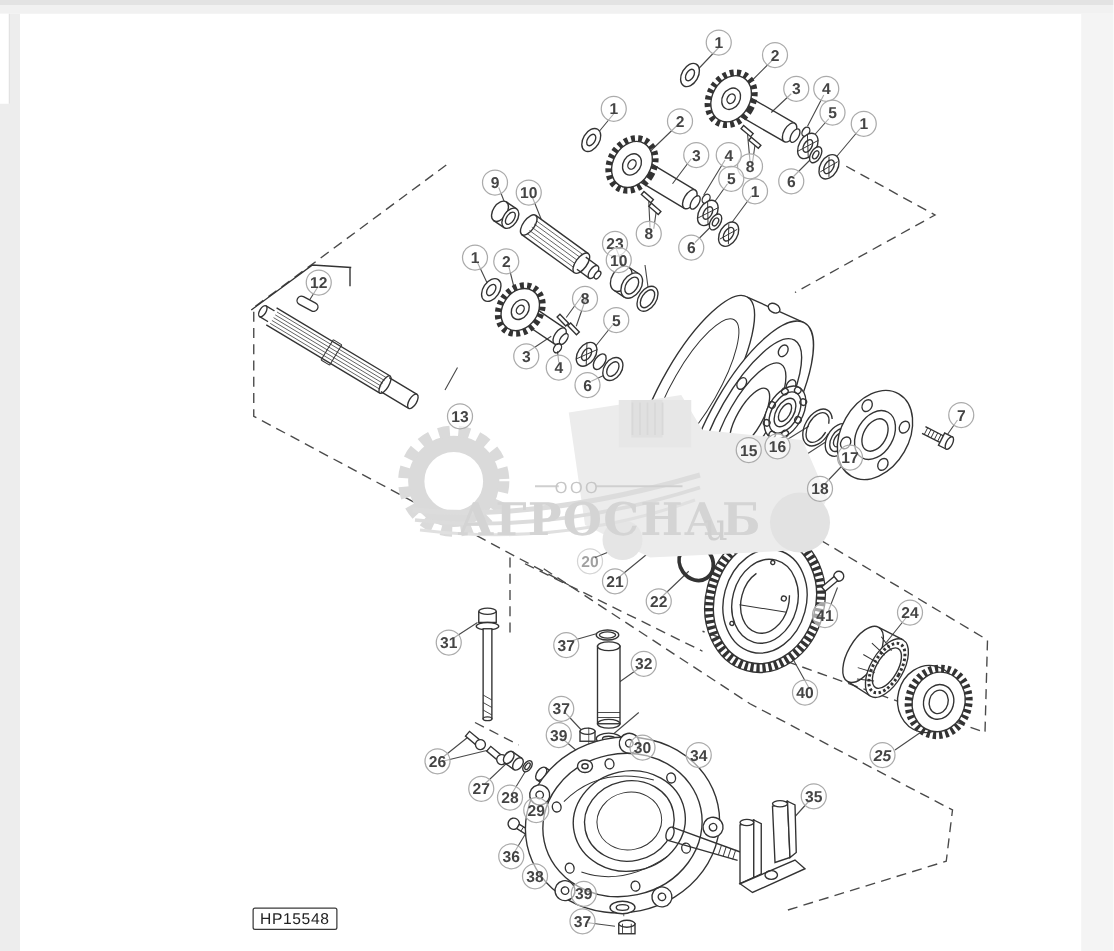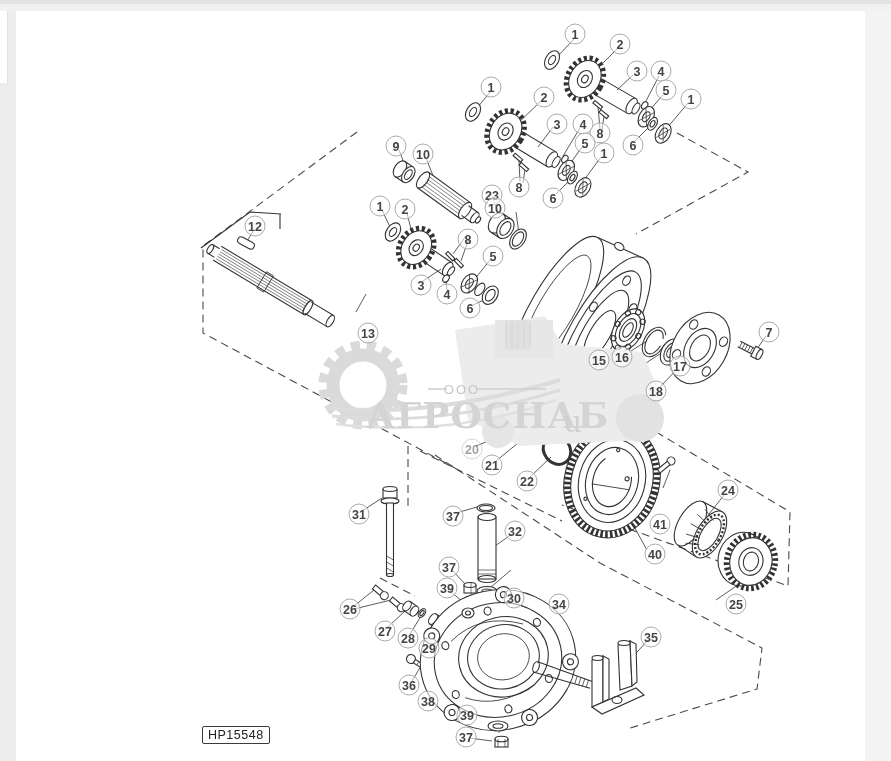--- a/index.html
+++ b/index.html
@@ -440,24 +440,24 @@
       <div class="callout" style="left: 493px; top: 256px;">5</div>
       <div class="callout" style="left: 470px; top: 308px;">6</div>
       <div class="callout" style="left: 599px; top: 360px; text-align: center;">15</div>
       <div class="callout" style="left: 622px; top: 357px;">16</div>
       <div class="callout" style="left: 642px; top: 366px; margin-left: 38px;">17</div>
       <div class="callout" style="left: 656px; top: 391px;">18</div>
       <div class="callout" style="left: 769px; top: 332px;">7</div>
       <div class="callout" style="left: 472px; top: 449px; opacity: 0.5;">20</div>
       <div class="callout" style="left: 492px; top: 465px;">21</div>
       <div class="callout" style="left: 527px; top: 481px;">22</div>
-      <div class="callout" style="left: 644px; top: 554px; margin-left: 11px;">40</div>
-      <div class="callout" style="left: 660px; top: 492px; margin-top: 32px;">41</div>
+      <div class="callout" style="left: 644px; top: 554px;">40</div>
+      <div class="callout" style="left: 660px; top: 492px;">41</div>
       <div class="callout" style="left: 728px; top: 490px;">24</div>
-      <div class="callout" style="left: 736px; top: 604px;">25</div>
+      <div class="callout" style="left: 706px; top: 604px; font-style: italic;">25</div>
       <div class="callout" style="left: 359px; top: 514px; text-align: right;">31</div>
       <div class="callout" style="left: 453px; top: 516px;">37</div>
       <div class="callout" style="left: 515px; top: 531px;">32</div>
       <div class="callout" style="left: 449px; top: 567px;">37</div>
       <div class="callout" style="left: 514px; top: 598px;">30</div>
       <div class="callout" style="left: 447px; top: 588px;">39</div>
       <div class="callout" style="left: 350px; top: 609px;">26</div>
       <div class="callout" style="left: 385px; top: 631px; text-align: center;">27</div>
       <div class="callout" style="left: 408px; top: 638px;">28</div>
       <div class="callout" style="left: 429px; top: 648px;">29</div>

